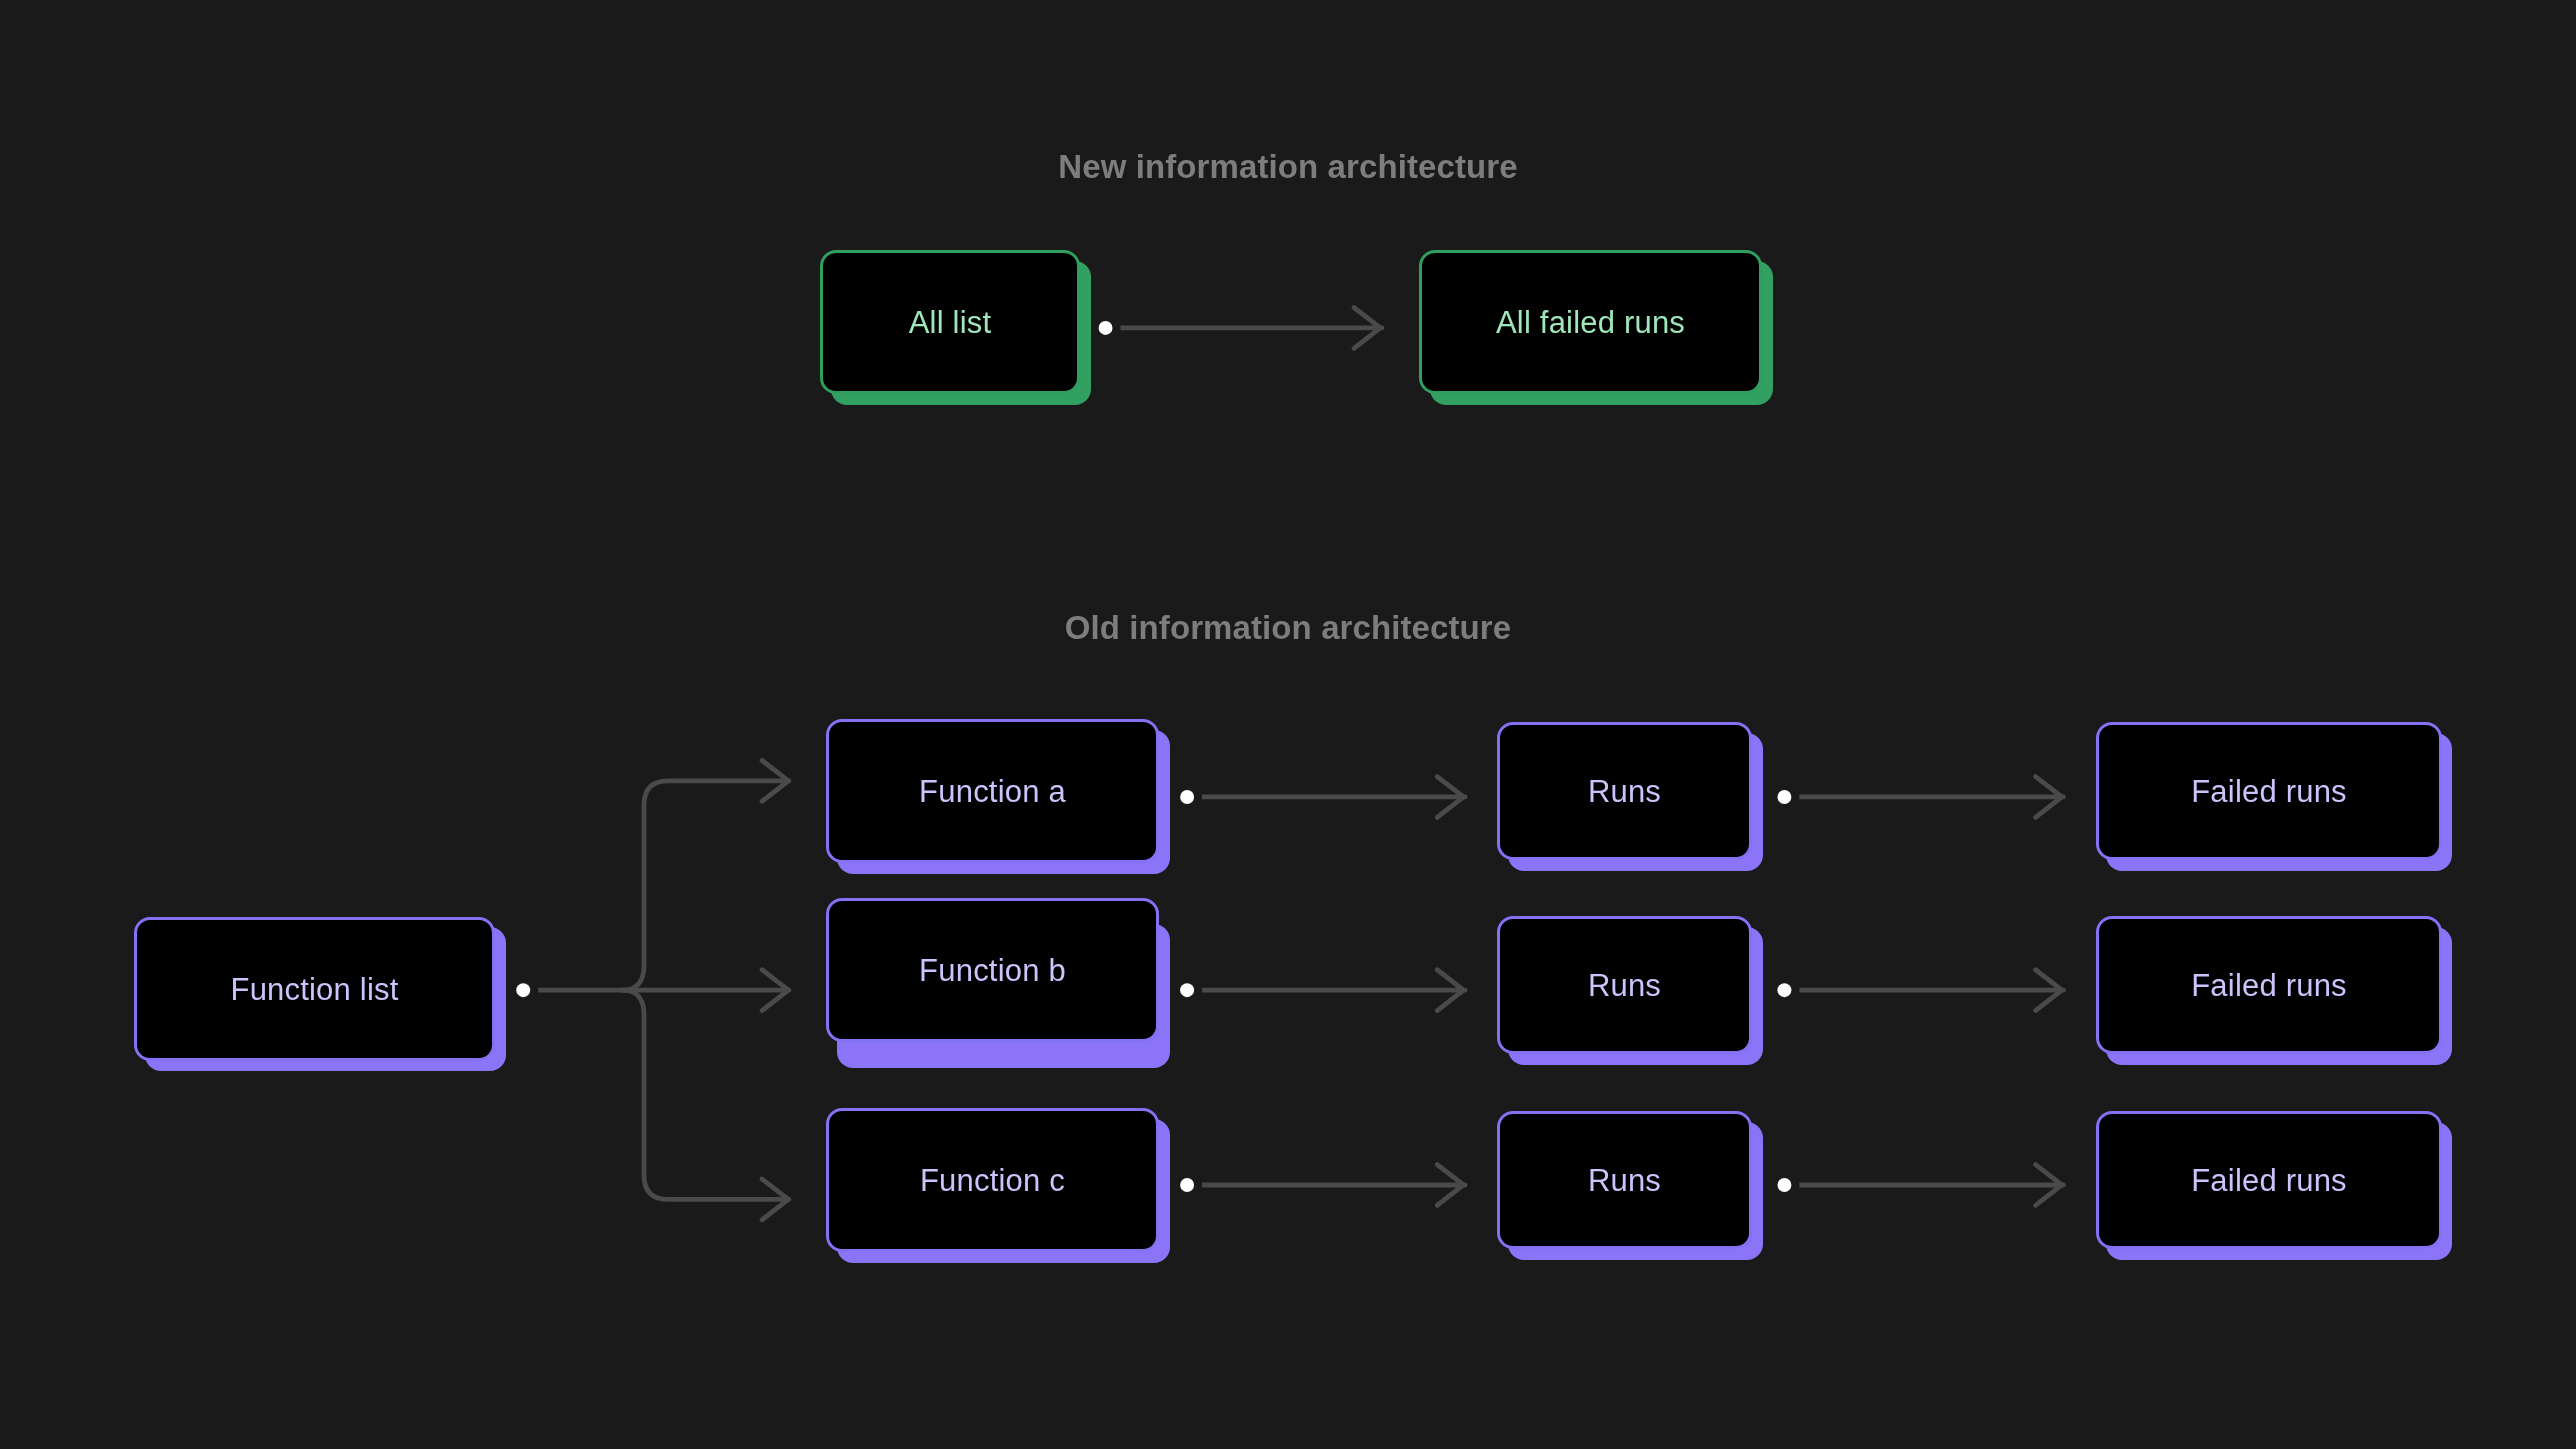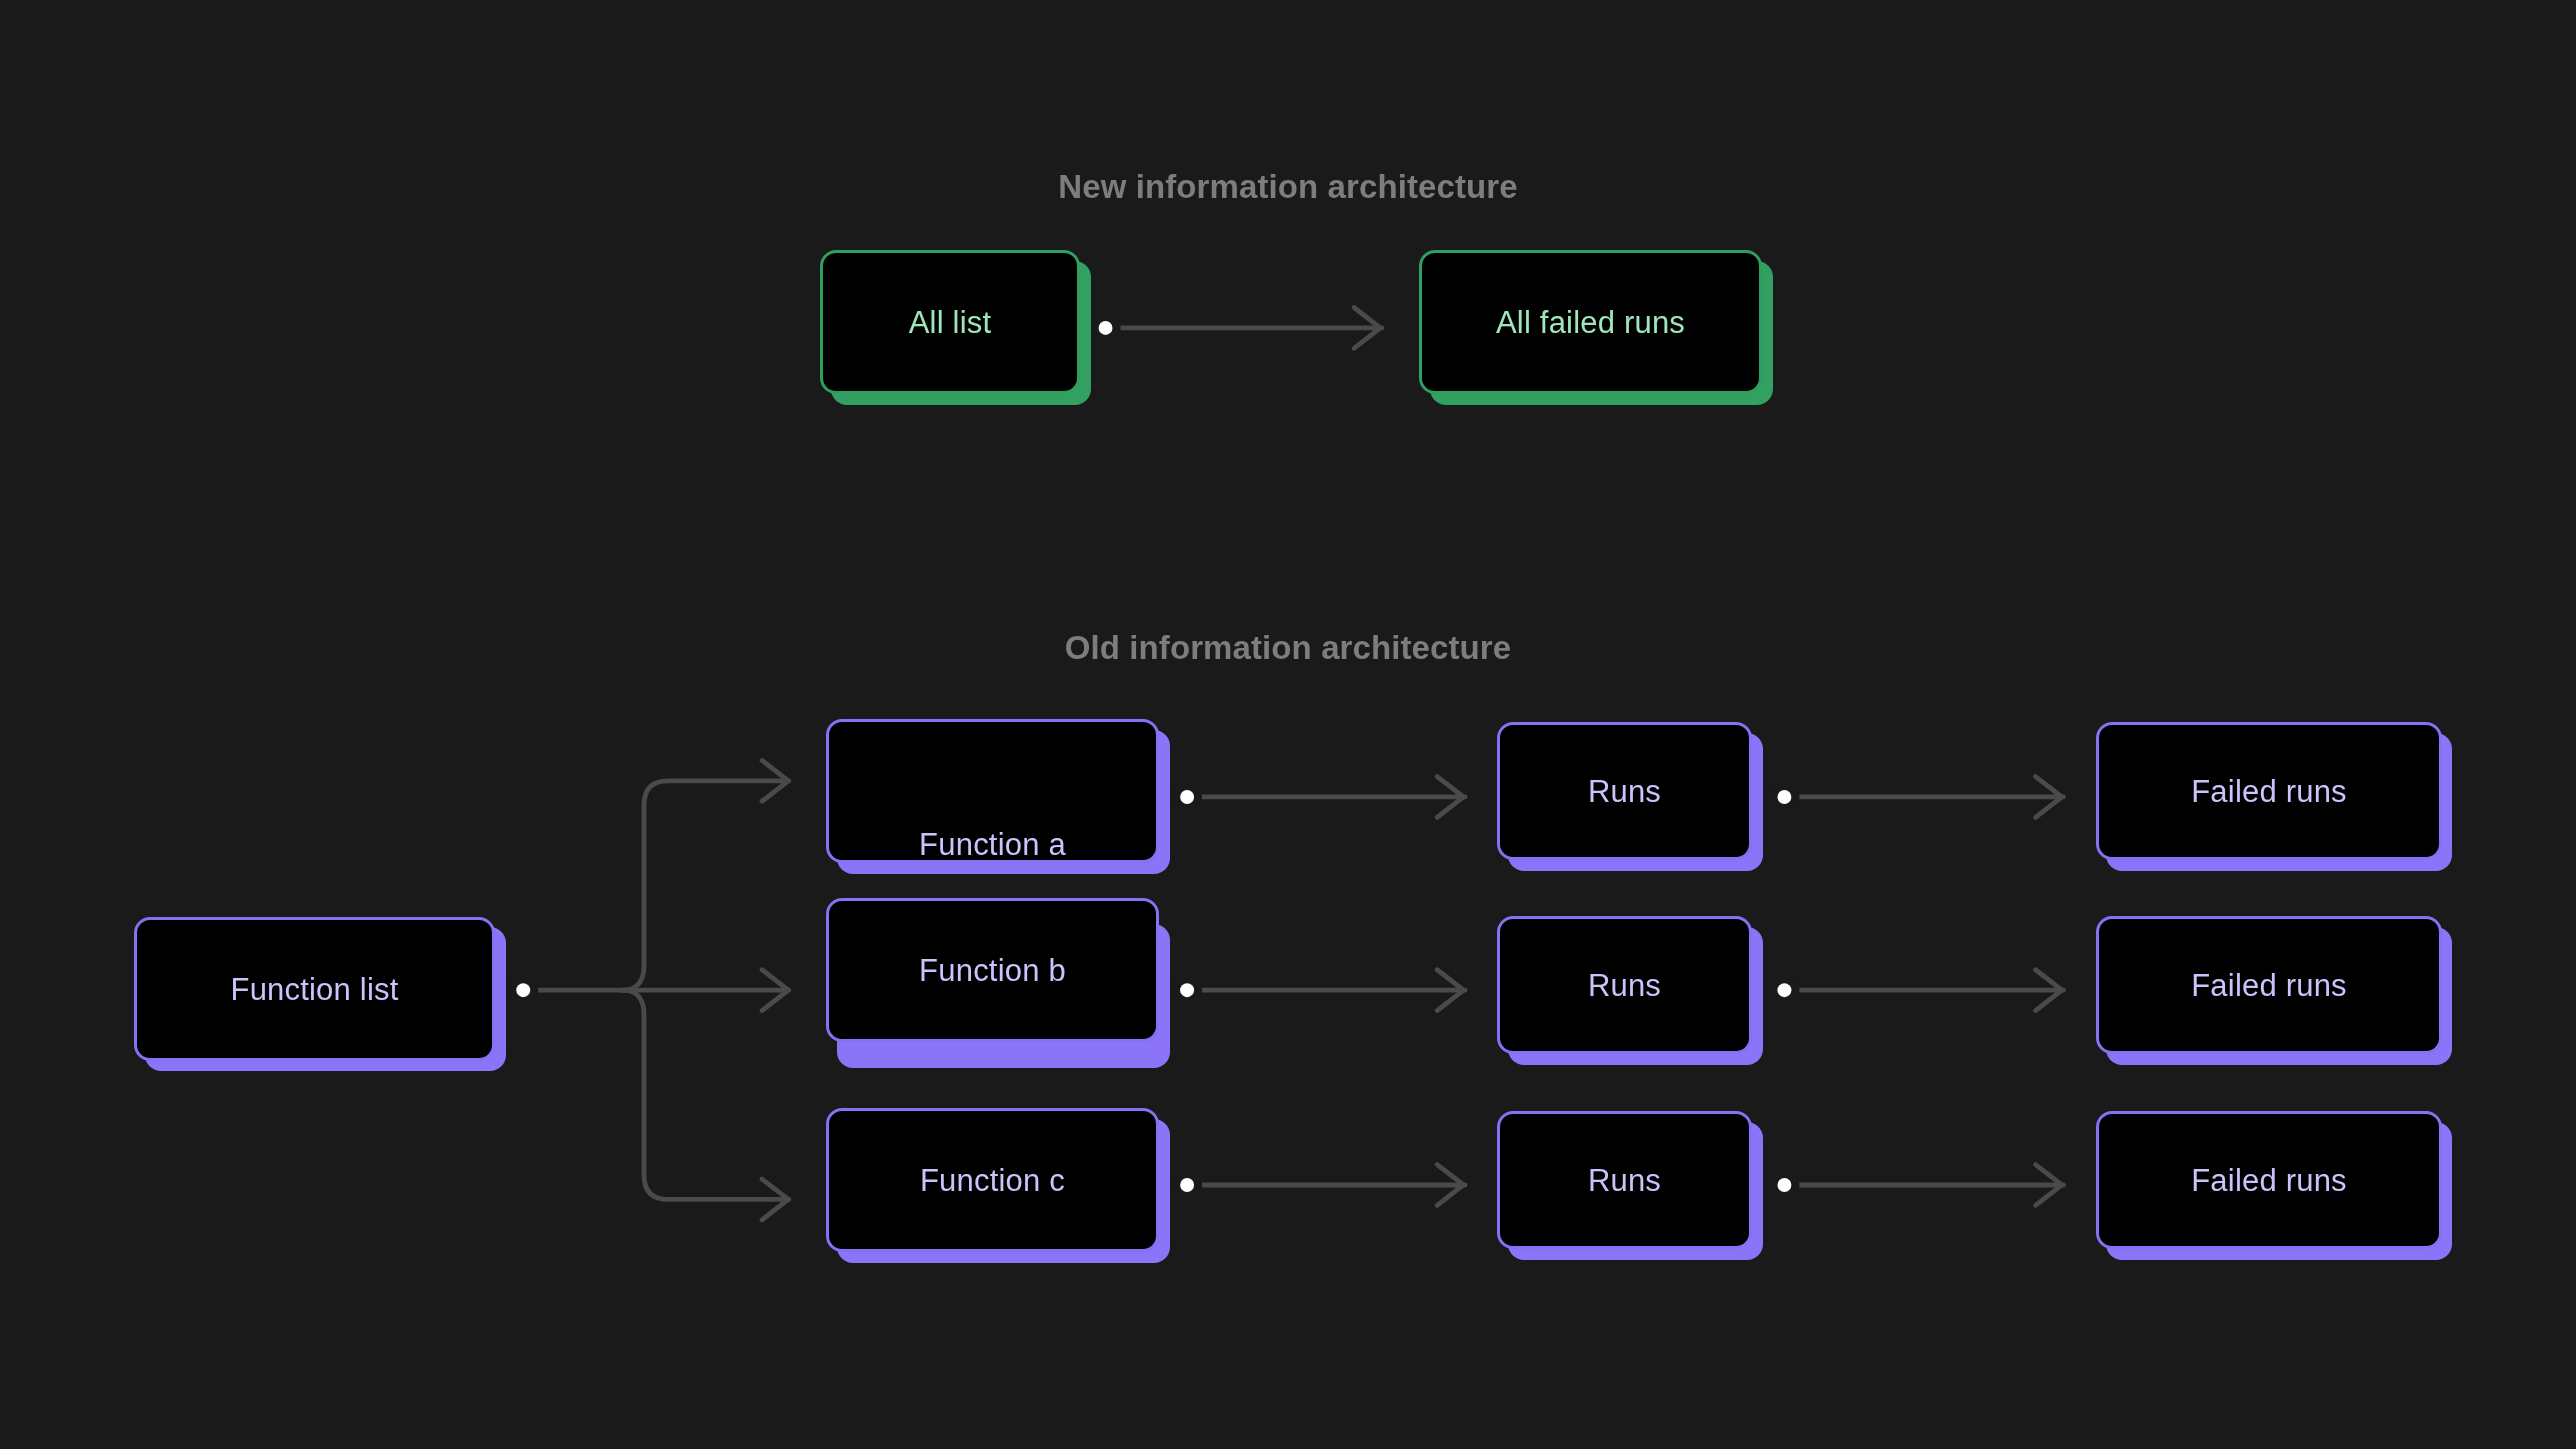--- a/index.html
+++ b/index.html
@@ -19,21 +19,20 @@
 
   
   .section-title {
     position: absolute;
     color: #7d7d7d;
     font-size: 33px;
     font-weight: 700;
     letter-spacing: 0.1px;
     white-space: nowrap;
     text-align: center;
-    margin-top: 20px;
   }
 
   
   .node {
     position: absolute;
     box-sizing: border-box;
     background: #000000;
     display: flex;
     align-items: center;
     justify-content: center;
@@ -173,21 +172,21 @@
   </div>
 
   <div class="section-title" style="left:0; top:609px; width:2576px;">Old information architecture</div>
 
   <div class="node-shadow purple" style="left:145px; top:927px; width:361px; height:144px;"></div>
   <div class="node purple" style="left:134px; top:917px; width:361px; height:144px;text-decoration:underline;">
     <span class="node-label">Function list</span>
   </div>
 
   <div class="node-shadow purple" style="left:837px; top:730px; width:333px; height:144px;"></div>
-  <div class="node purple" style="left:826px; top:719px; width:333px; height:144px;align-items:flex-end;">
+  <div class="node purple" style="left:826px; top:719px; width:333px; height:144px;">
     <span class="node-label">Function a</span>
   </div>
 
   <div class="node-shadow purple" style="left:837px; top:924px; width:333px; height:144px;"></div>
   <div class="node purple" style="left:826px; top:898px; width:333px; height:144px;">
     <span class="node-label">Function b</span>
   </div>
 
   <div class="node-shadow purple" style="left:837px; top:1119px; width:333px; height:144px;"></div>
   <div class="node purple" style="left:826px; top:1108px; width:333px; height:144px;">

